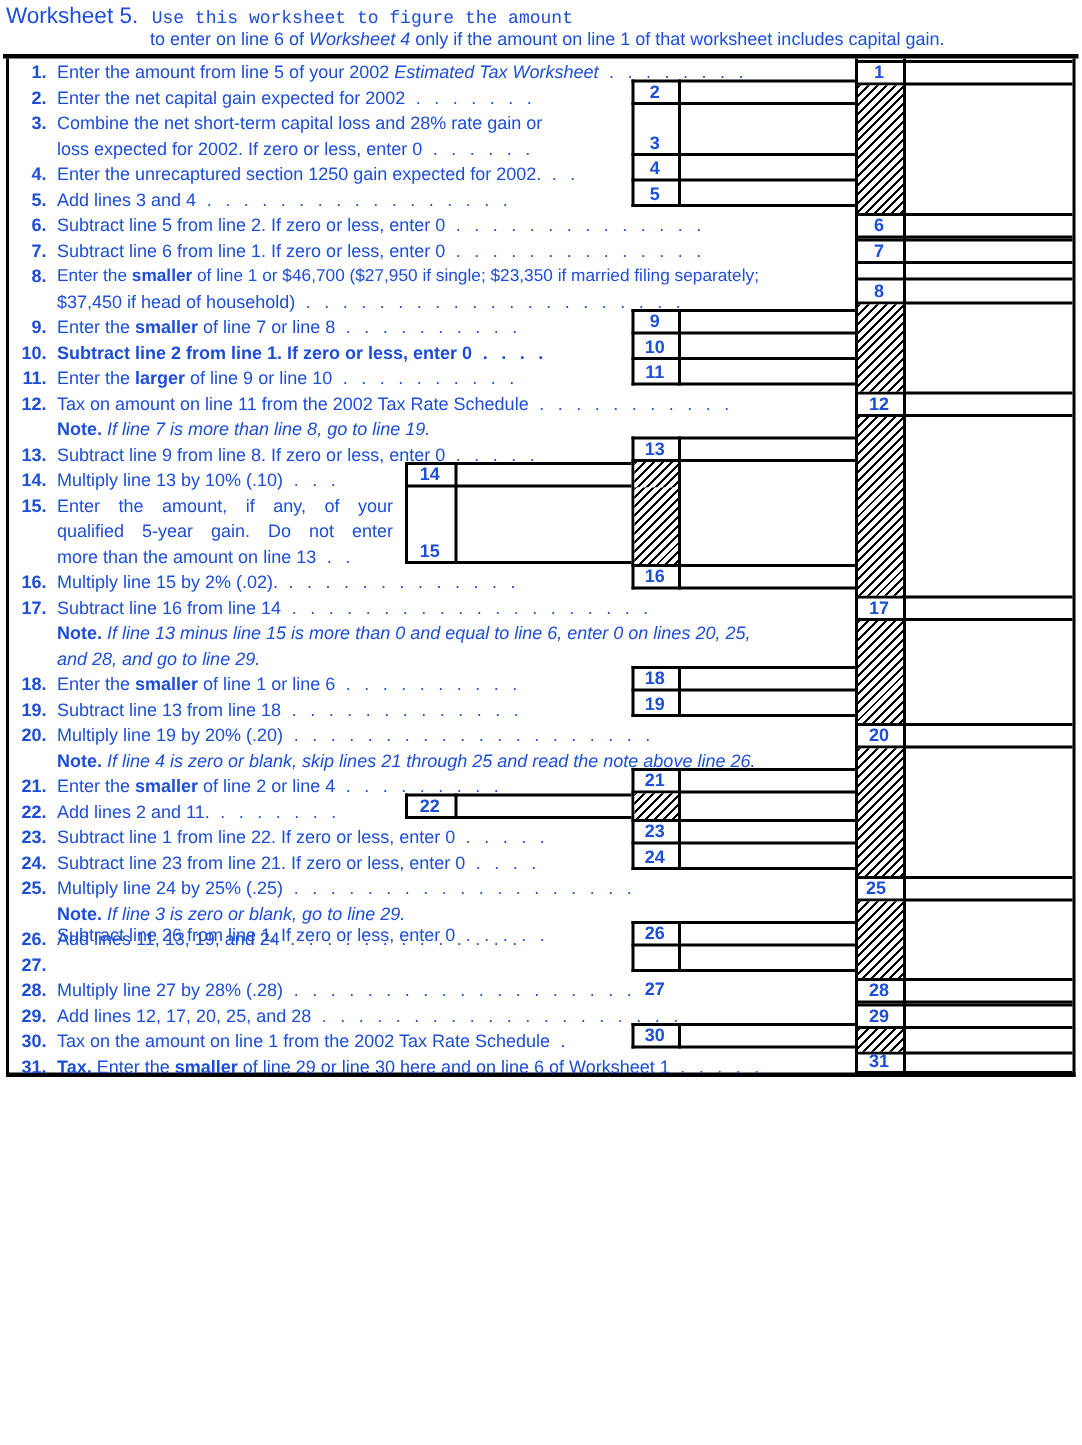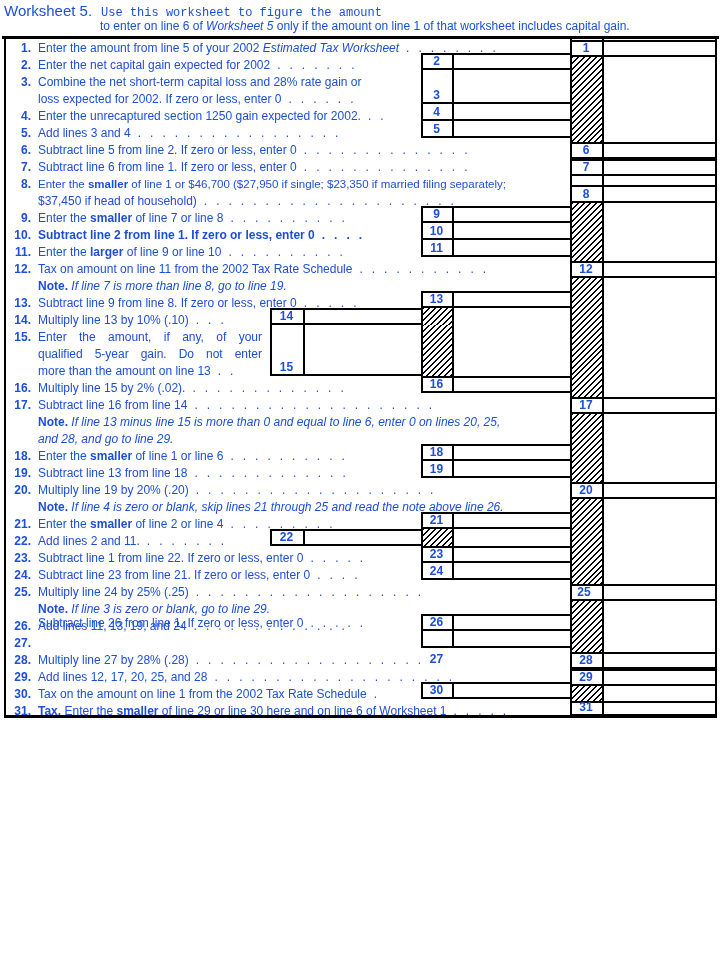--- a/index.html
+++ b/index.html
@@ -29,21 +29,21 @@
 </style>
 </head>
 <body>
 
 <div id="page">
   <div id="hrow1">
     <span class="wlabel">Worksheet 5.</span>
     <span class="wintro">Use this worksheet to figure the amount</span>
   </div>
   <div id="hrow2">
-    <span>to enter on line 6 of </span><span class="i">Worksheet 5</span><span> only if the amount on line 1 of that worksheet includes capital gain.</span>
+    <span>to enter on line 6 of </span><span class="i">Worksheet 4</span><span> only if the amount on line 1 of that worksheet includes capital gain.</span>
   </div>
 
   <div class="blk" style="left:2px;top:36px;width:717px;height:3px;"></div>
   <div class="blk" style="left:4px;top:39px;width:2px;height:679px;"></div>
   <div class="blk" style="left:715px;top:39px;width:2px;height:679px;"></div>
   <div class="blk" style="left:4px;top:715px;width:713px;height:3px;"></div>
   <div class="blk" style="left:570px;top:39px;width:2px;height:677px;"></div>
   <div class="blk" style="left:602px;top:39px;width:2px;height:677px;"></div>
 
   <div id="sheet">

